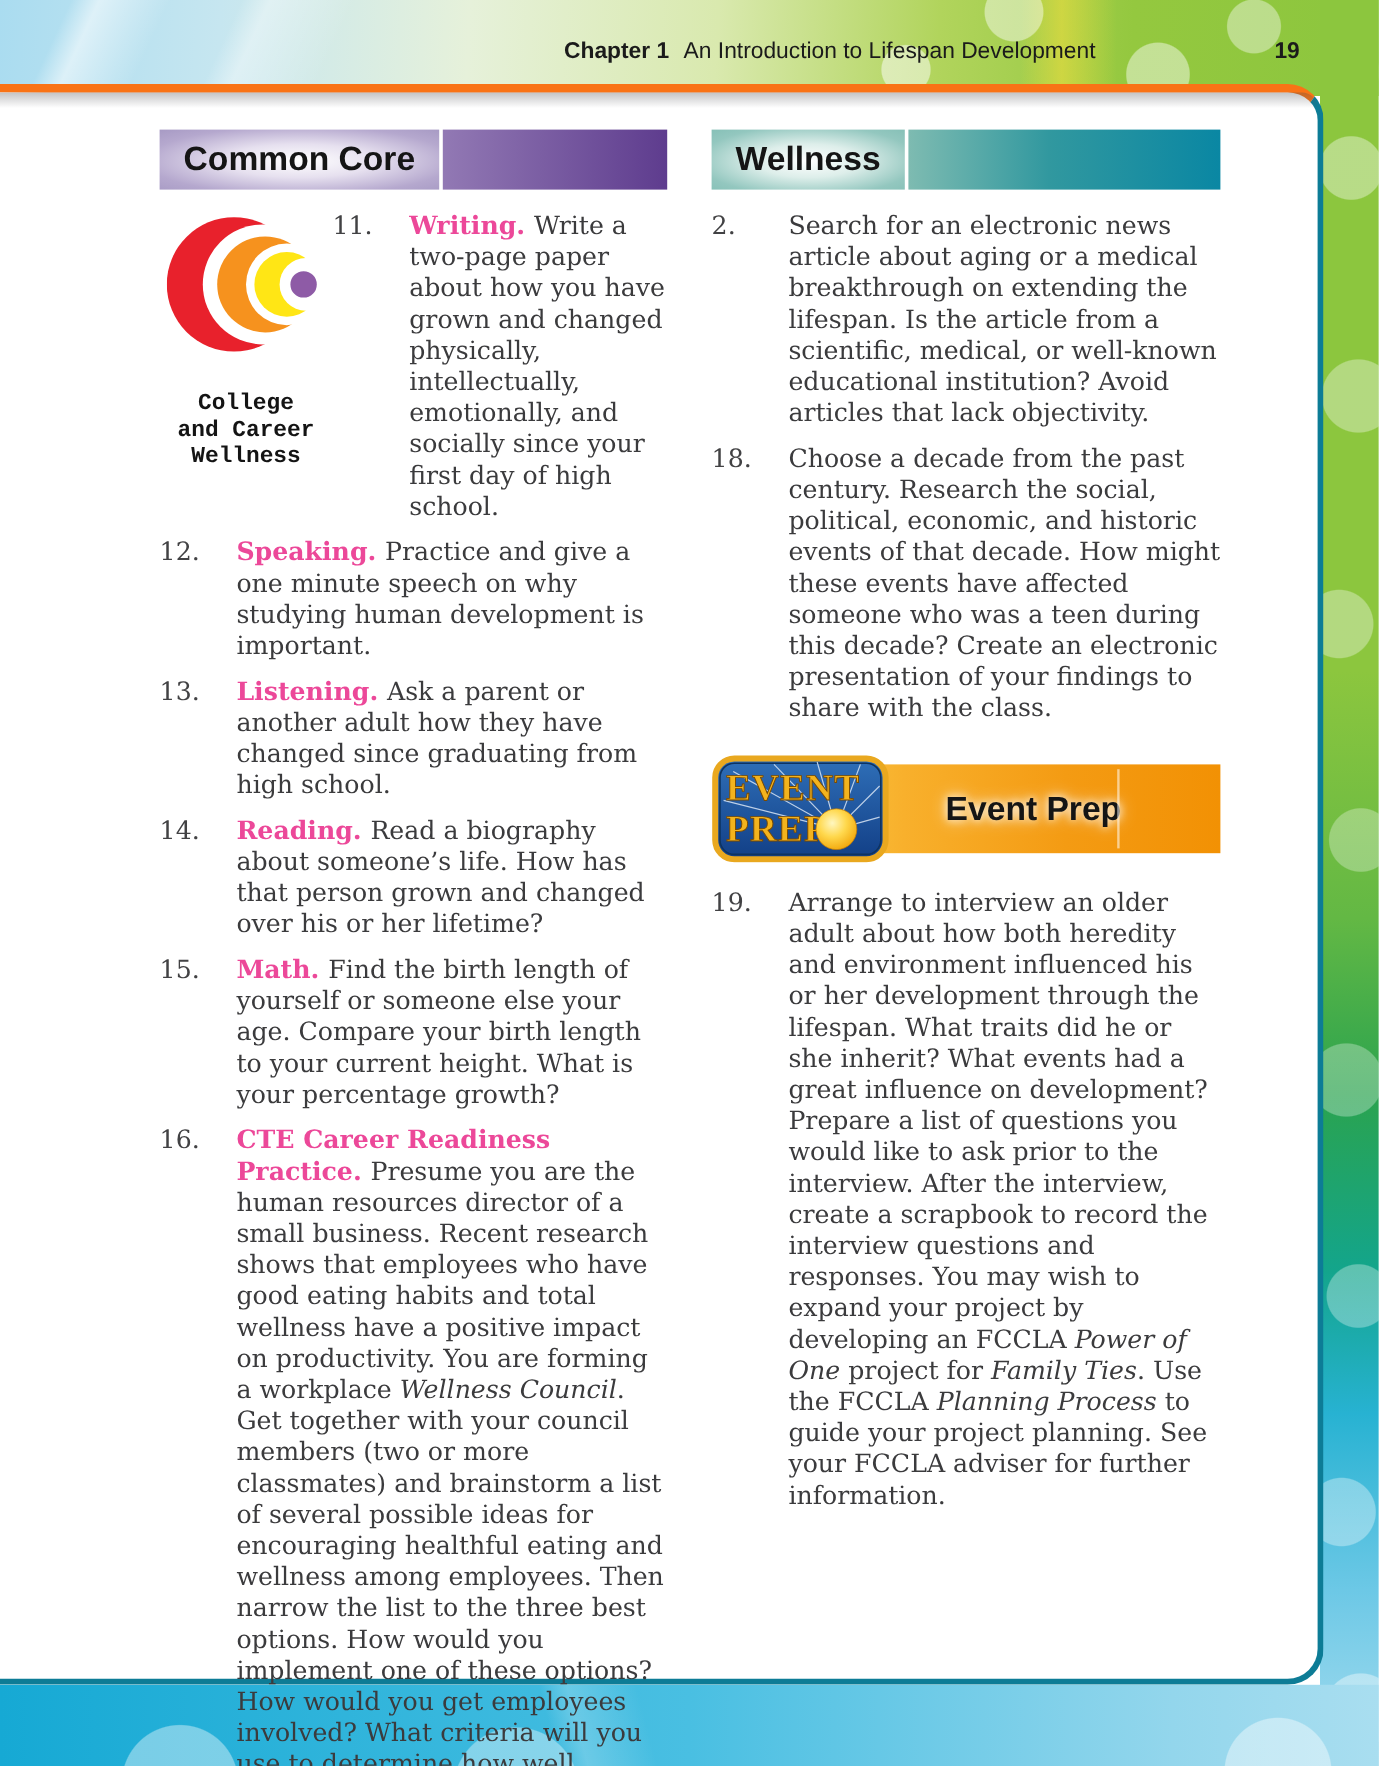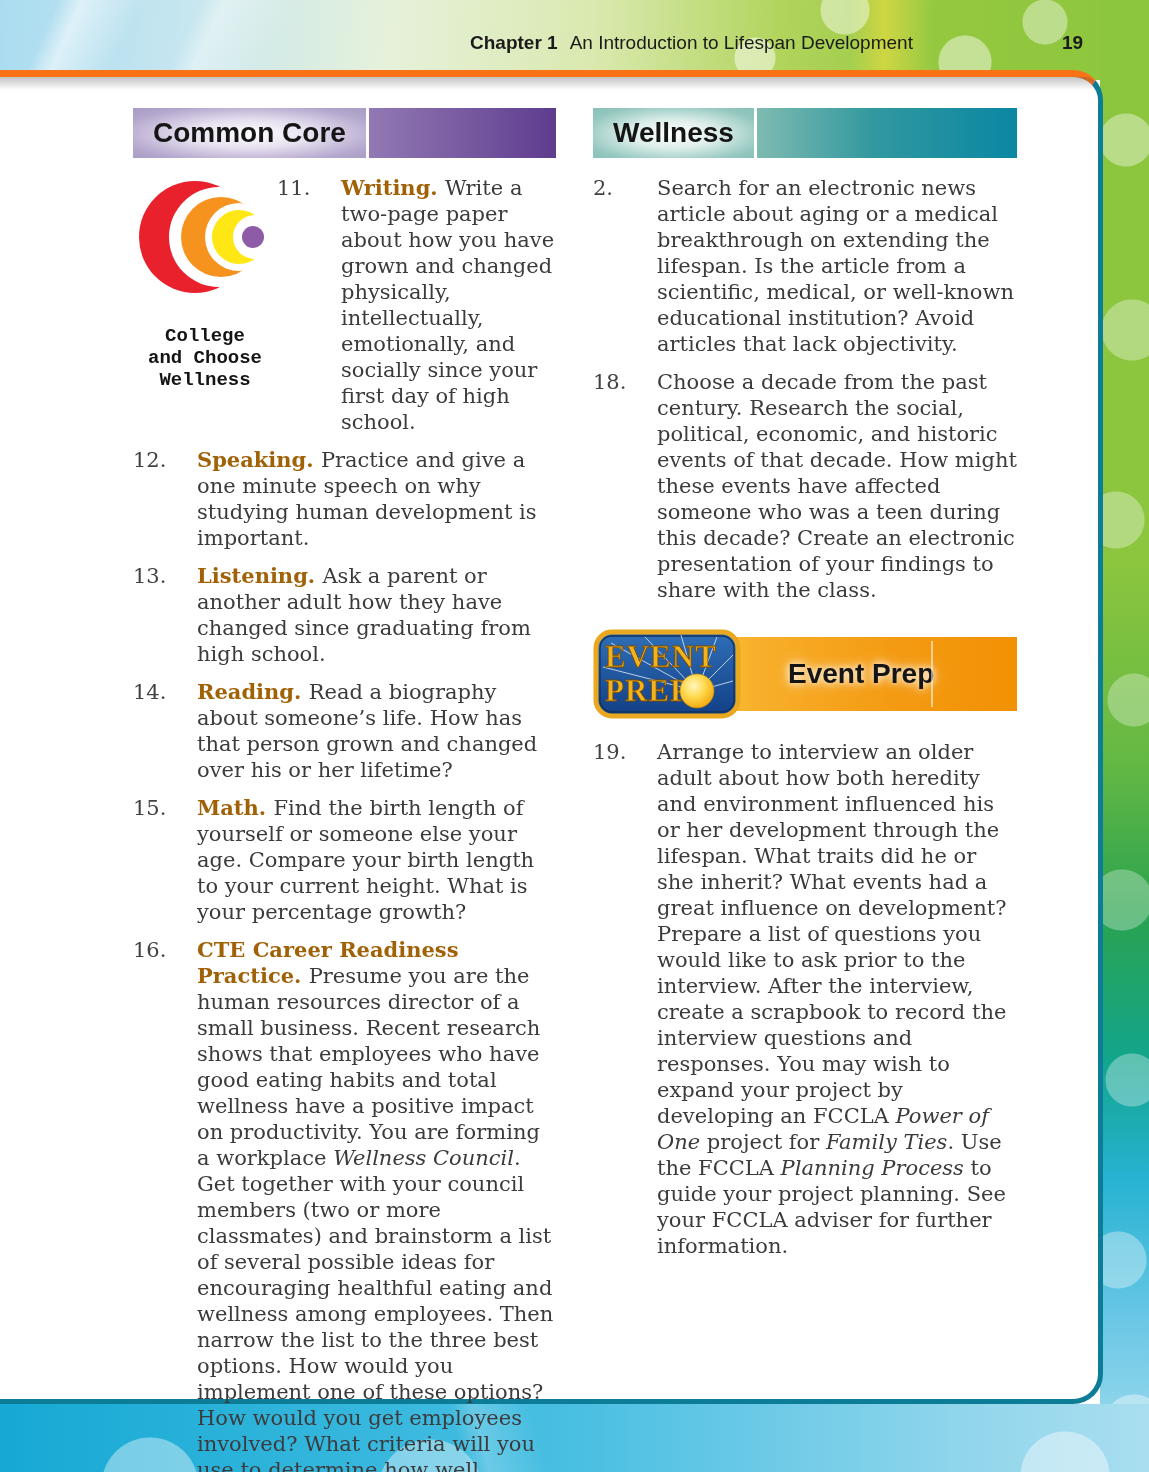--- a/index.html
+++ b/index.html
@@ -75,21 +75,21 @@
   }
   .sec-bar{flex:1;margin-left:3px;}
   .cc .sec-title{background:radial-gradient(ellipse at 50% 52%, #ffffff 0%, #e6e0ef 38%, #b5a8ce 78%, #a79ac4 100%);}
   .cc .sec-bar{background:linear-gradient(90deg,#9279b4 0%,#5e3c8e 100%);}
   .rs .sec-title{background:radial-gradient(ellipse at 50% 52%, #ffffff 0%, #ddeeea 38%, #93c7bf 80%, #86c0b7 100%);}
   .rs .sec-bar{background:linear-gradient(90deg,#7ebbb1 0%,#31989f 45%,#0a87a3 100%);}
   
   .list .item{display:flex;margin-bottom:12px;font-size:21px;line-height:26px;color:#3b3b3d;gap:24px;}
   .num{flex:0 0 40px;color:#424244;}
   .item-body{flex:1;}
-  .kw{color:#a16207;font-weight:bold;}
+  .kw{color:#ec4899;font-weight:bold;}
   .item-body em{font-style:italic;}
   
   .cc-intro{display:flex;}
   .cc-logo{flex:0 0 144px;padding-top:4px;text-align:center;}
   .cc-logo-text{font-family:Liberation Mono, monospace;font-weight:bold;font-size:19px;line-height:22px;color:#141414;margin-top:26px;}
   .cc-intro .list{flex:1;}
   
   .ep-header{position:relative;height:90px;margin:26px 0 20px;}
   .ep-bar{
     position:absolute;left:58px;right:0;top:8px;bottom:8px;
@@ -132,21 +132,21 @@
           <circle cx="56" cy="58" r="56" fill="#e8212c"></circle>
           <circle cx="80" cy="58" r="50" fill="#ffffff"></circle>
           <circle cx="82" cy="58" r="40" fill="#f6921e"></circle>
           <circle cx="100" cy="58" r="34" fill="#ffffff"></circle>
           <circle cx="100" cy="58" r="27" fill="#ffe615"></circle>
           <circle cx="116" cy="58" r="22" fill="#ffffff"></circle>
           <circle cx="114" cy="58" r="11" fill="#8e5ba6"></circle>
         </svg>
         <div class="cc-logo-text">
           <div>College</div>
-          <div>and Choose</div>
+          <div>and Career</div>
           <div>Wellness</div>
         </div>
       </div>
       <div class="list">
           <div class="item">
             <span class="num">11.</span>
             <div class="item-body"><span class="kw">Writing. </span><span>Write a two-page paper about how you have grown and changed physically, intellectually, emotionally, and socially since your first day of high school.</span></div>
           </div>
         </div>
     </div>

